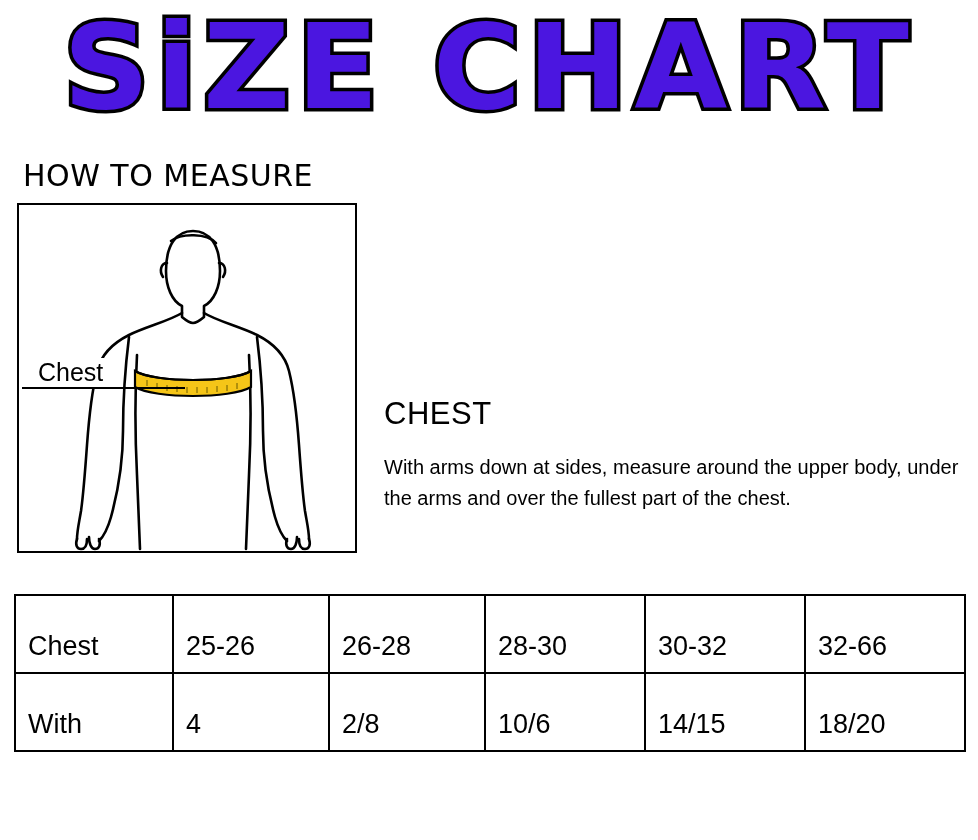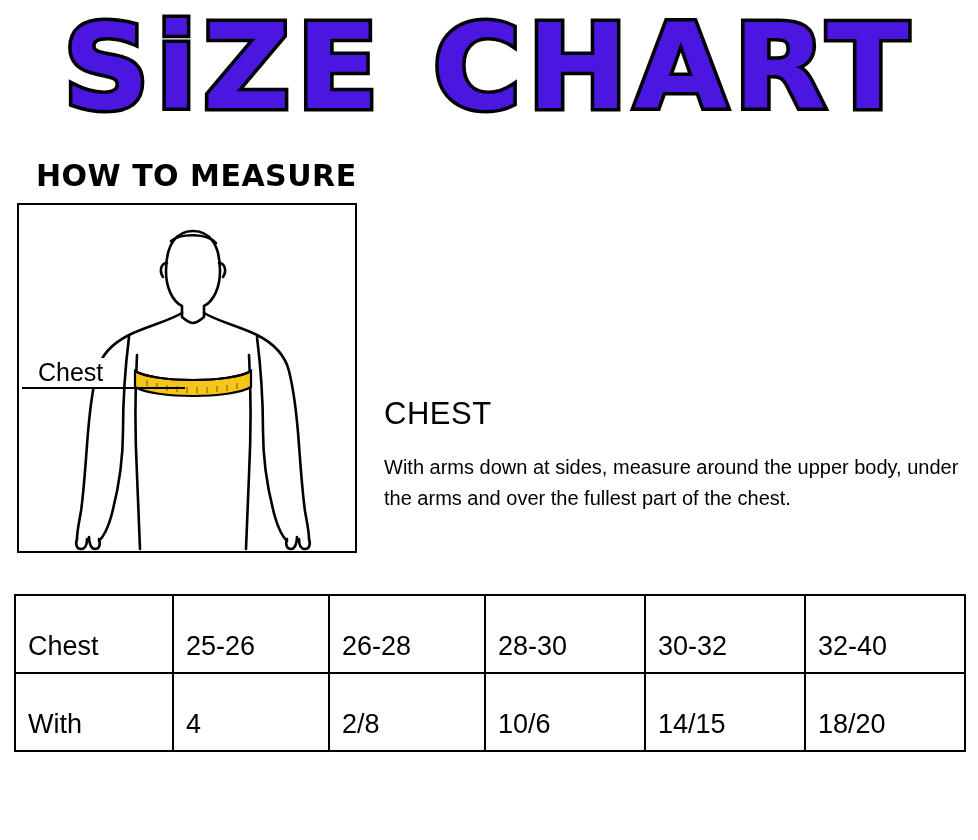--- a/index.html
+++ b/index.html
@@ -32,24 +32,24 @@
     -webkit-text-stroke: 7px #000000;
     paint-order: stroke fill;
     white-space: nowrap;
     transform: scaleX(1.02);
     transform-origin: center top;
   }
 
   
   .how-to {
     position: absolute;
-    left: 36px;
+    left: 23px;
     top: 158px;
     font-family: "DejaVu Sans", sans-serif;
-    font-weight: bold;
+    font-weight: normal;
     font-size: 30px;
     letter-spacing: 0.5px;
     color: #000000;
   }
 
   
   .figure-box {
     position: absolute;
     left: 17px;
     top: 203px;
@@ -220,21 +220,21 @@
       <col class="c4">
       <col class="c5">
   </colgroup>
   <tbody>
     <tr class="body">
       <td class="rowlabel">Chest</td>
       <td>25-26</td>
       <td>26-28</td>
       <td>28-30</td>
       <td>30-32</td>
-      <td>32-40</td>
+      <td>32-66</td>
     </tr>
     <tr class="body">
       <td class="rowlabel">With</td>
       <td>4</td>
       <td>2/8</td>
       <td>10/6</td>
       <td>14/15</td>
       <td>18/20</td>
     </tr>
   </tbody>

